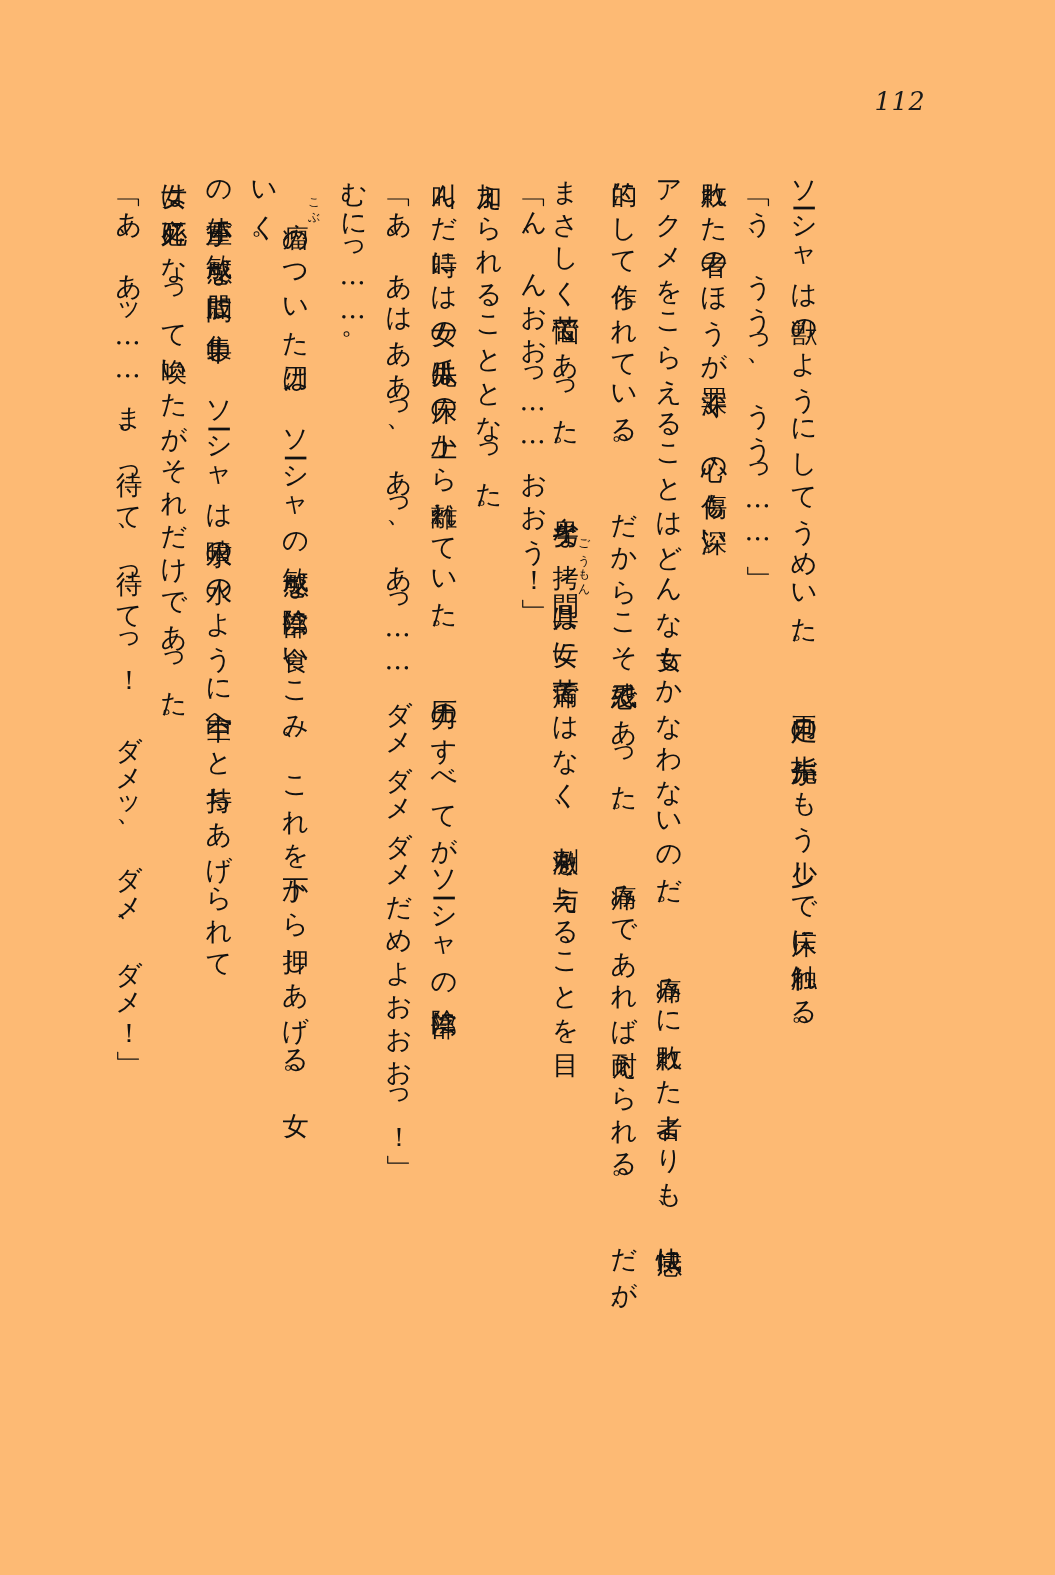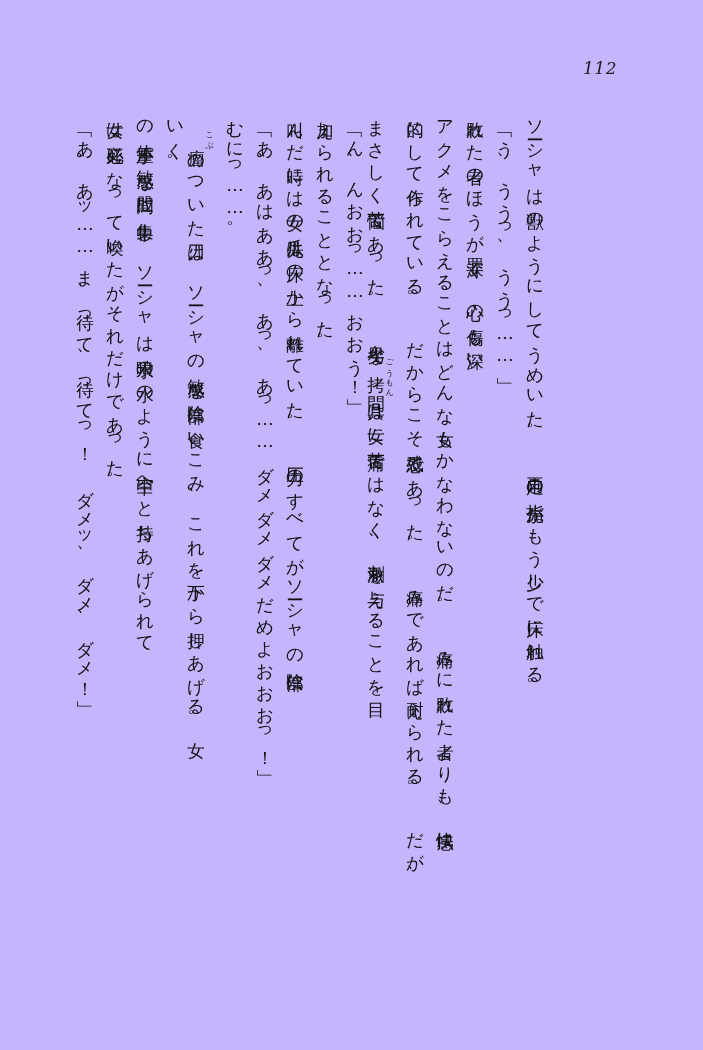--- a/index.html
+++ b/index.html
@@ -12,21 +12,21 @@
     height: 1050px;
     overflow: hidden;
     font-family: "DejaVu Serif", "Liberation Serif", serif;
     color: #111111;
   }
 
   #page {
     position: relative;
     width: 703px;
     height: 1050px;
-    background: #c4b5fd;
+    background: #fdba74;
   }
 
   
   #page-number {
     position: absolute;
     top: 58px;
     right: 86px;
     font-family: "DejaVu Serif", "Liberation Serif", serif;
     font-style: italic;
     font-size: 17px;

